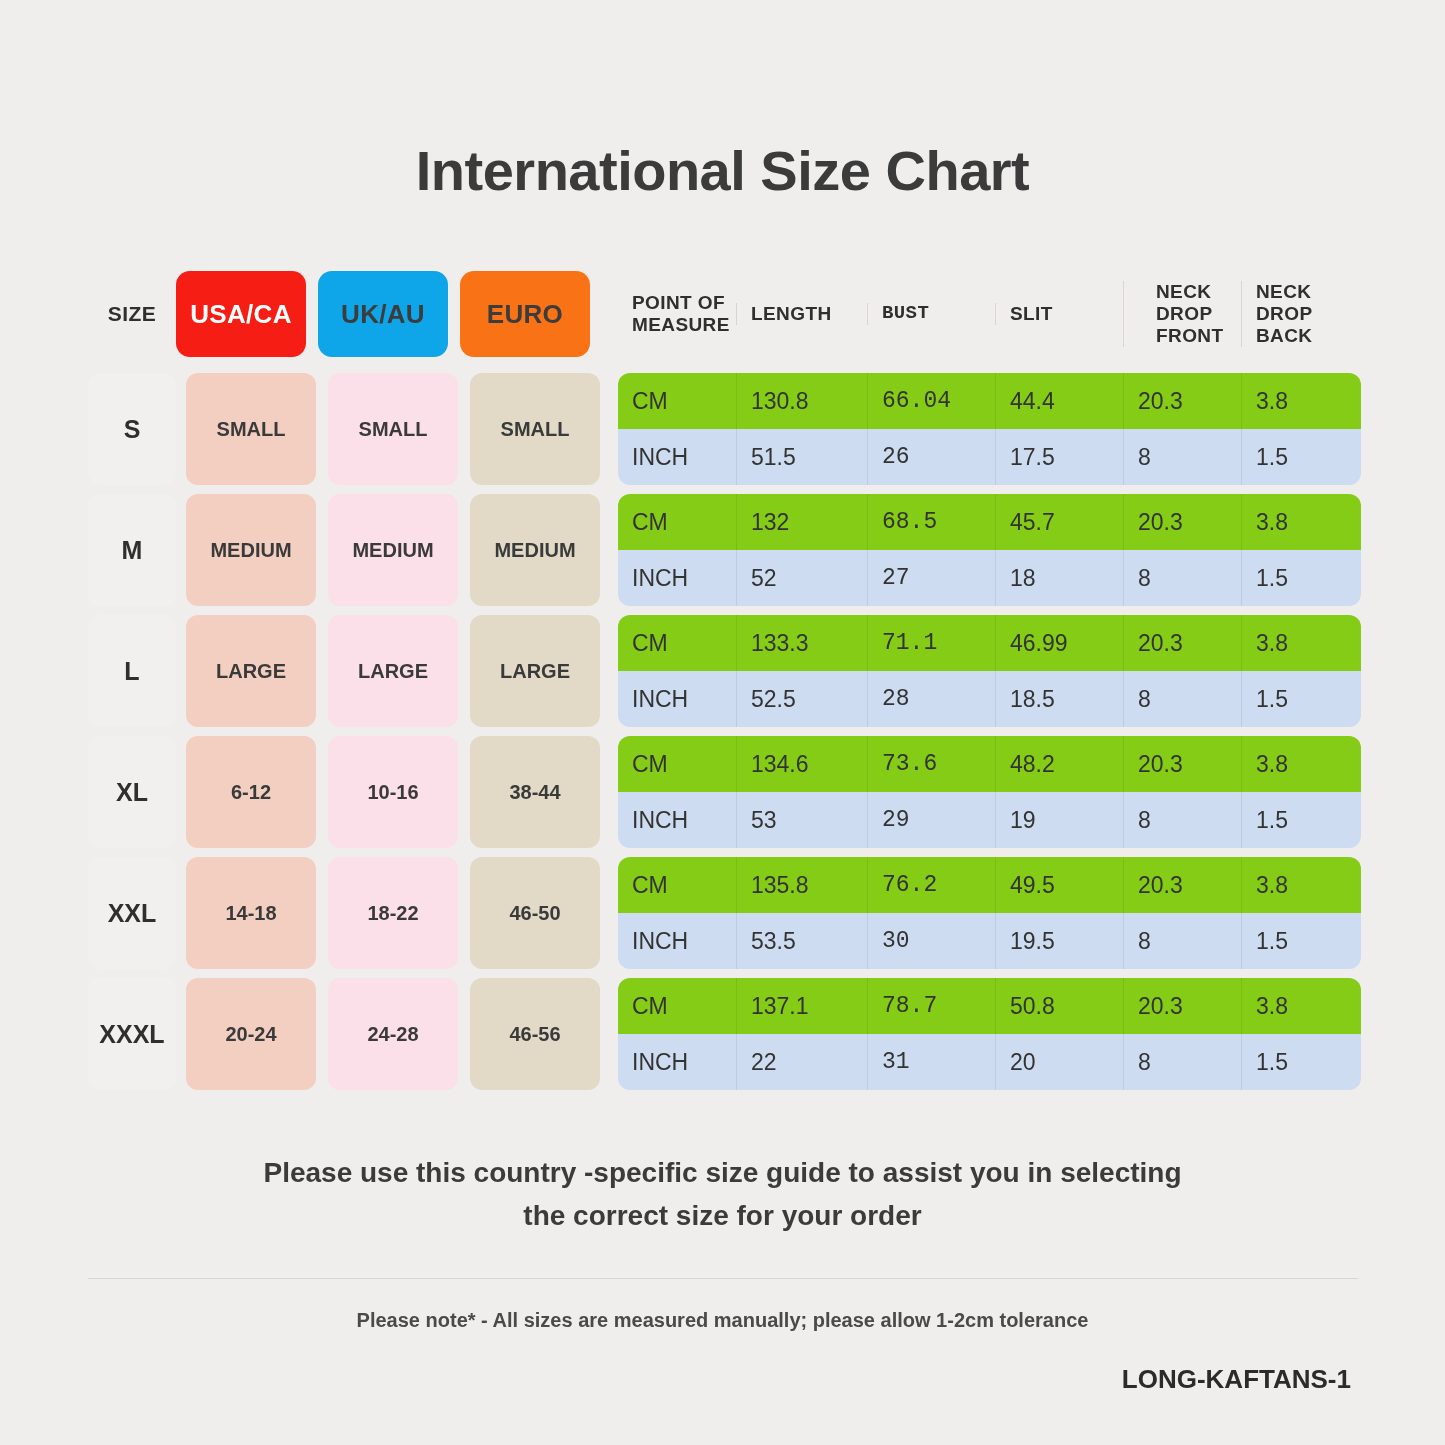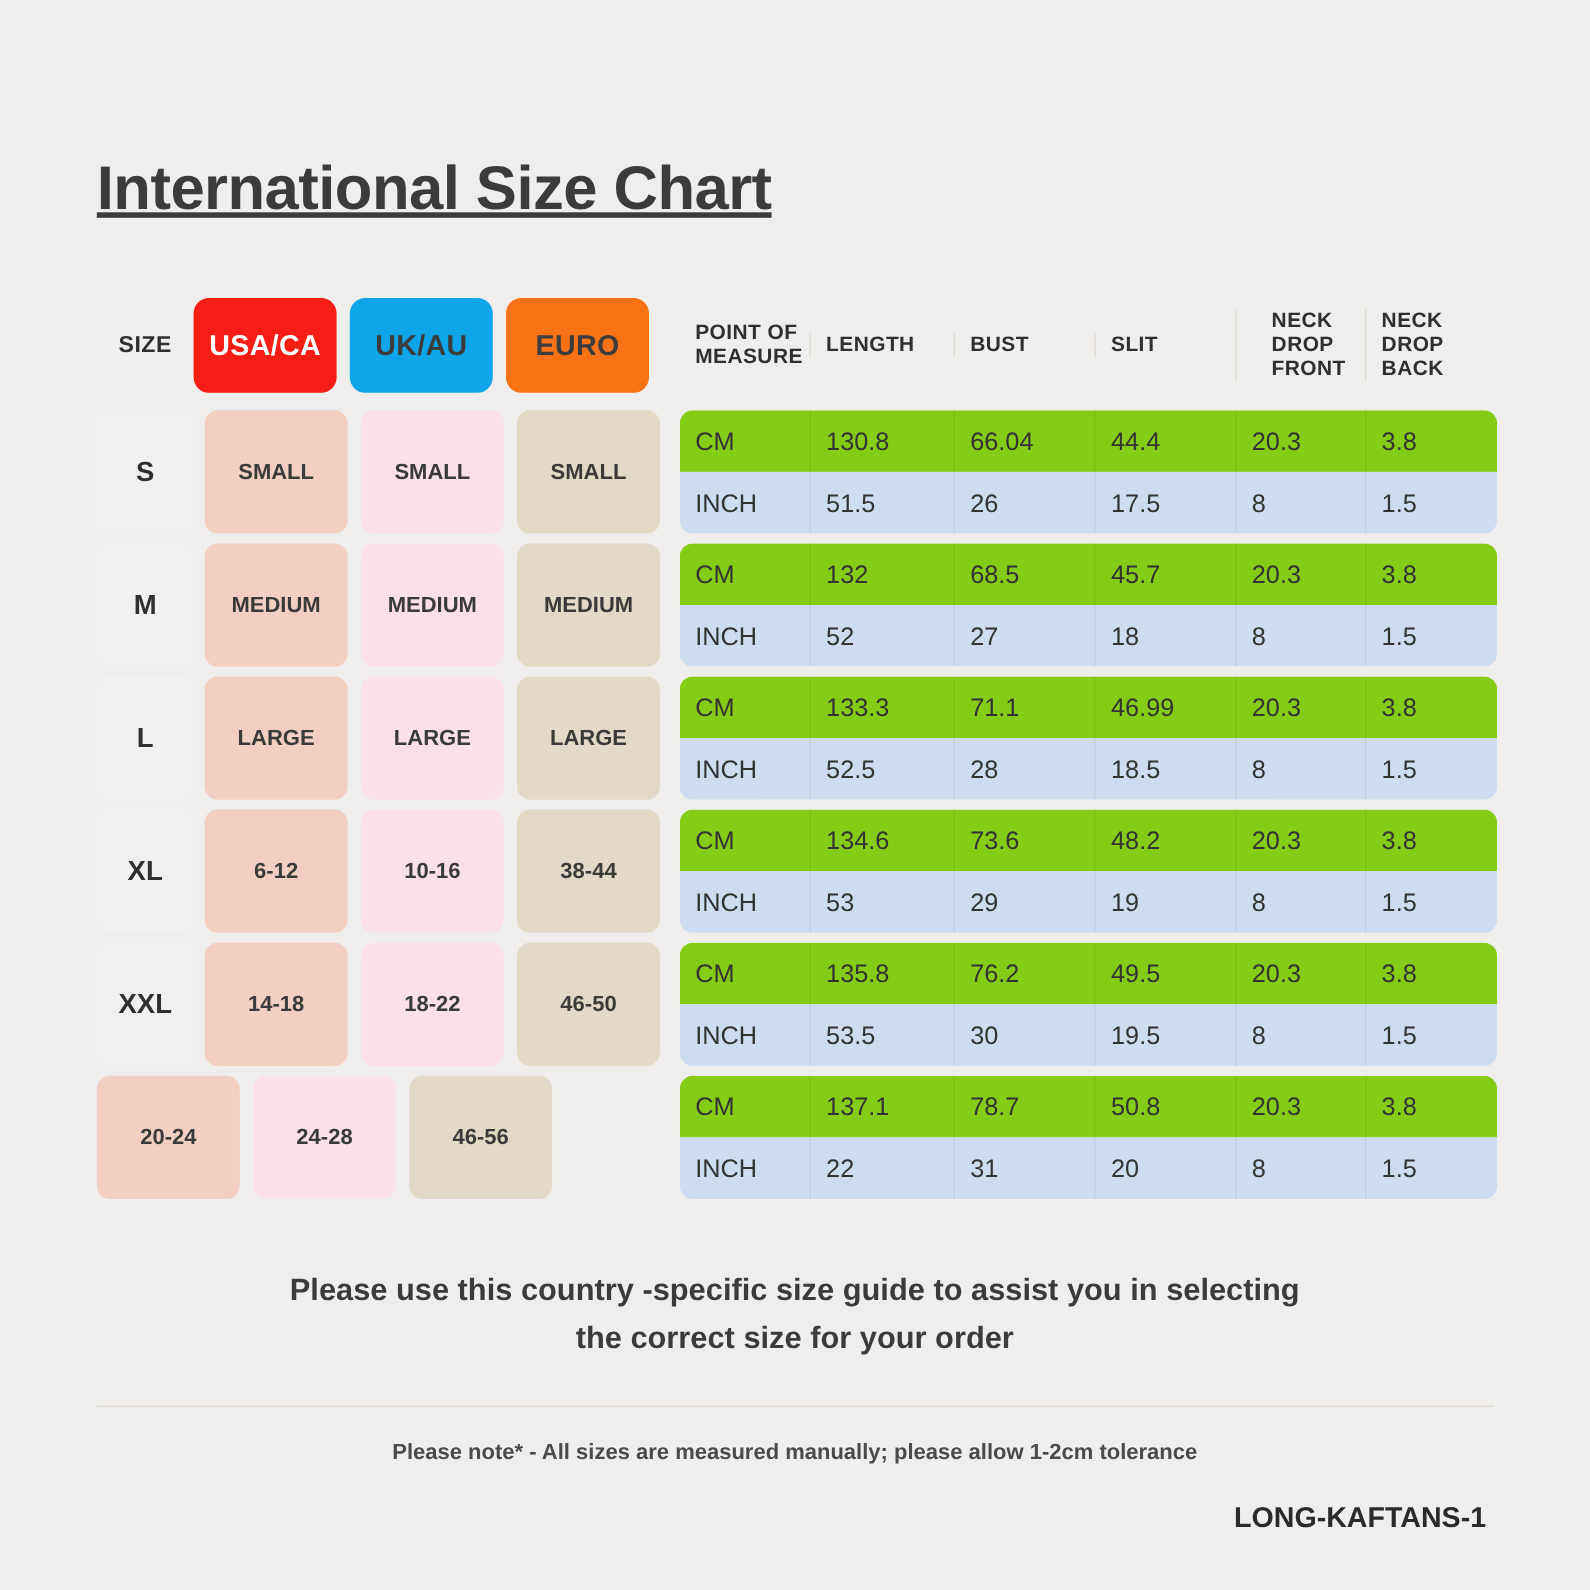--- a/index.html
+++ b/index.html
@@ -17,27 +17,27 @@
   }
   .page {
     width: 1445px;
     height: 1445px;
     box-sizing: border-box;
     padding: 0 88px;
     display: flex;
     flex-direction: column;
   }
   .title {
+    text-align: center;
     font-size: 56px;
     font-weight: bold;
     letter-spacing: -0.5px;
     color: #3b3b3b;
     margin-top: 138px;
     margin-bottom: 0;
-    text-decoration: underline;
   }
 
   
   .chart {
     margin-top: 62px;
     display: flex;
     align-items: flex-start;
   }
 
   
@@ -128,21 +128,21 @@
     line-height: 1.15;
     box-sizing: border-box;
     padding-left: 14px;
     border-left: 1px solid #d9d6d2;
     display: flex;
     align-items: center;
   }
   .rh:first-child { border-left: none; }
   .col-pom { width: 118px; }
   .col-len { width: 131px; }
-  .col-bust{ width: 128px; }
+  .col-bust{ width: 128px; font-family: Liberation Mono, monospace; }
   .col-slit{ width: 128px; }
   .col-ndf { width: 118px; padding-left: 32px; }
   .col-ndb { width: 120px; }
 
   .right-rows { margin-top: 10px; }
   .meas-group {
     margin-bottom: 9px;
     border-radius: 12px;
     overflow: hidden;
   }
@@ -244,20 +244,21 @@
         </div>
 
         <div class="left-row">
           <div class="lr-size">XXL</div>
           <div class="lr-cell usa">14-18</div>
           <div class="lr-cell uk">18-22</div>
           <div class="lr-cell euro">46-50</div>
         </div>
 
         <div class="left-row">
+          <div class="lr-size">XXXL</div>
           <div class="lr-cell usa">20-24</div>
           <div class="lr-cell uk">24-28</div>
           <div class="lr-cell euro">46-56</div>
         </div>
 
       </div>
     </div>
 
     <div class="right-block">
       <div class="right-head">

